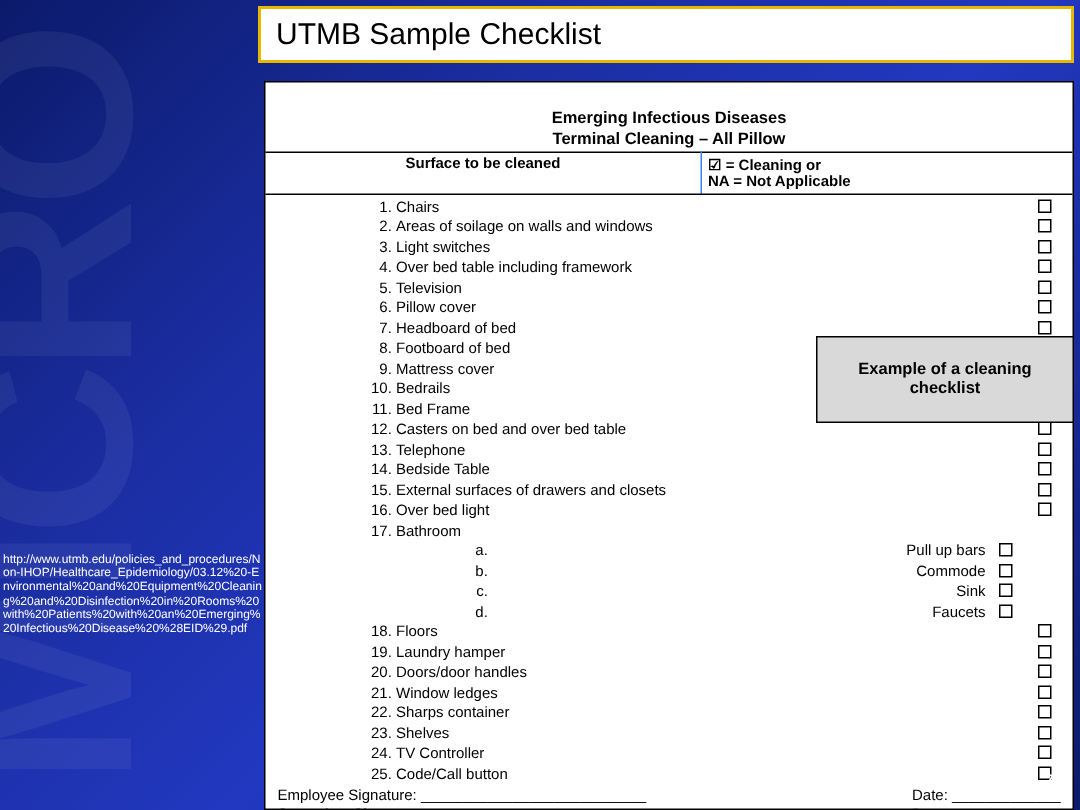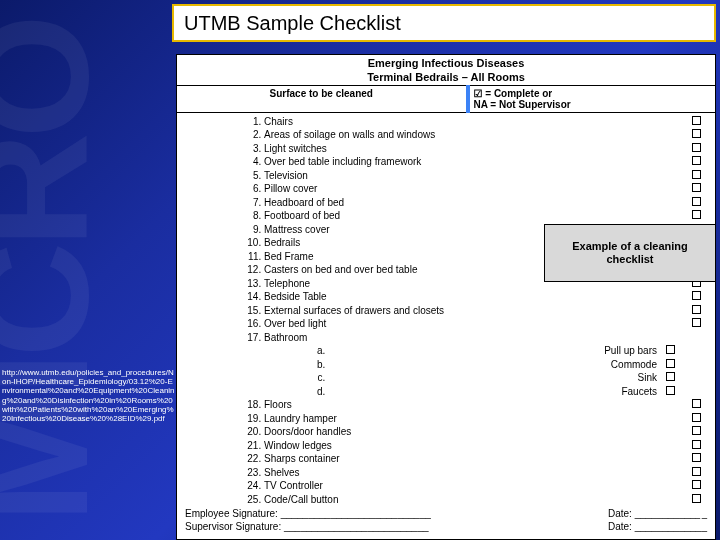--- a/index.html
+++ b/index.html
@@ -58,38 +58,38 @@
     background: #fff;
     color: #000;
     box-sizing: border-box;
     border: 1px solid #000;
   }
   .checklist-header {
     text-align: center;
     font-weight: bold;
     font-size: 11px;
     line-height: 1.25;
-    padding-top: 2px;
+    padding-top: 18px;
   }
   .surface-table {
     border-collapse: collapse;
     width: 100%;
     font-size: 10px;
     font-weight: bold;
   }
   .surface-table td {
     border-top: 1px solid #000;
     border-bottom: 1px solid #000;
     padding: 2px 4px;
     vertical-align: top;
   }
   .surface-table td:first-child {
     width: 54%;
     text-align: center;
-    border-right: 4px solid #3b82f6;
+    border-right: 1px solid #3b82f6;
     margin-top: 41px;
   }
   .items {
     font-size: 10px;
     line-height: 1.35;
     padding: 2px 6px 0 6px;
     margin-left: 17px;
   }
   .items ol {
     margin: 0;
@@ -169,29 +169,29 @@
 
   <div class="bg-text">MICRO</div>
 
   <div class="title-box">
     <span>UTMB Sample Checklist</span>
   </div>
 
   <div class="checklist-container">
     <div class="checklist-header">
       <div>Emerging Infectious Diseases</div>
-      <div>Terminal Bedrails – All Rooms</div>
+      <div>Terminal Cleaning – All Pillow</div>
     </div>
     <table class="surface-table">
       <tbody>
           <tr>
         <td>Surface to be cleaned</td>
         <td>
-          <div>☑ = Complete or</div>
-          <div>NA = Not Supervisor</div>
+          <div>☑ = Cleaning or</div>
+          <div>NA = Not Applicable</div>
         </td>
       </tr>
     </tbody>
       </table>
 
     <div class="items">
       <ol id="item-list">
           <li>Chairs<span class="box"></span></li>
           <li>Areas of soilage on walls and windows<span class="box"></span></li>
           <li>Light switches<span class="box"></span></li>

